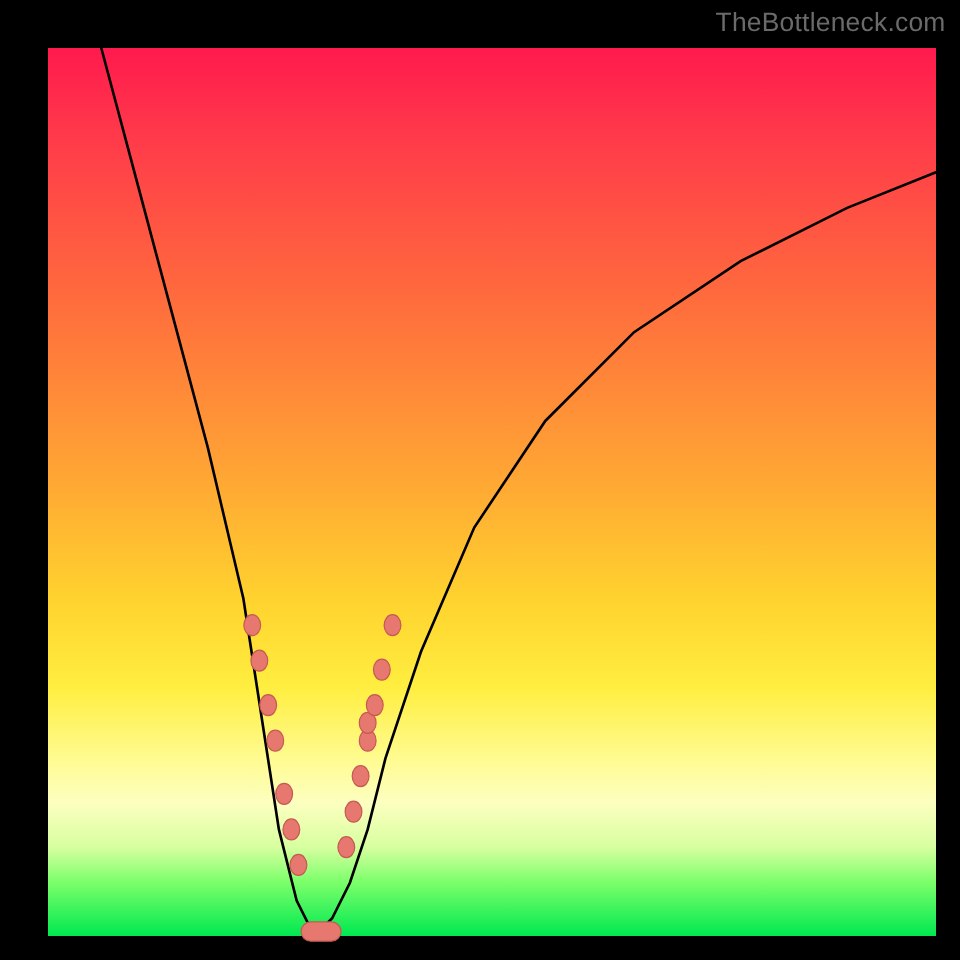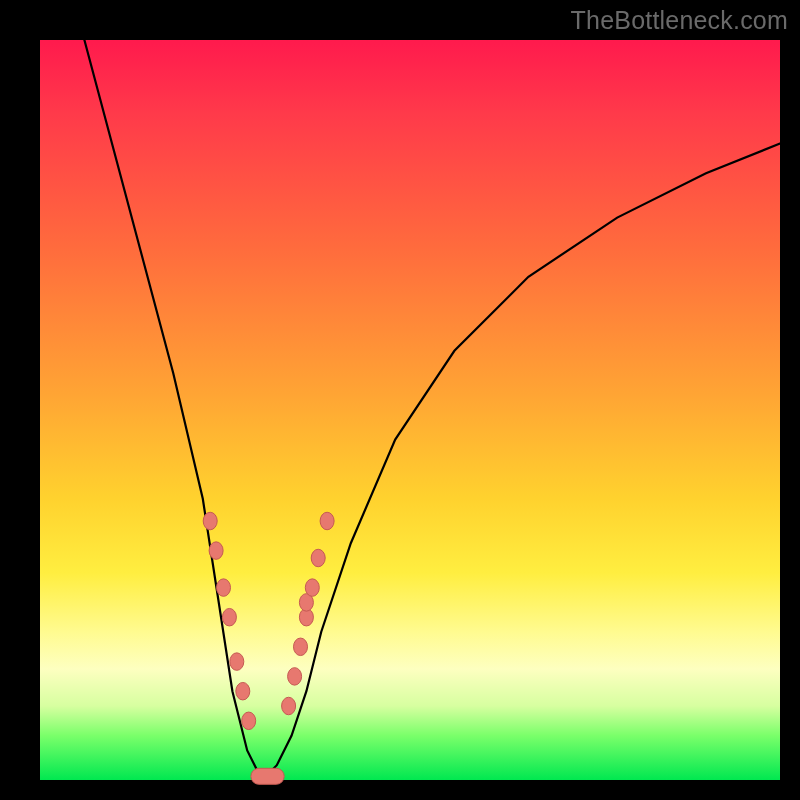--- a/index.html
+++ b/index.html
@@ -37,21 +37,21 @@
       #d7ffa0 90%,
       #7aff6a 94%,
       #00e850 100%
     );
   }
   .watermark {
     position: absolute;
     top: 6px;
     right: 12px;
     color: #6a6a6a;
-    font-size: 25px;
+    font-size: 22px;
     letter-spacing: 0.2px;
     user-select: none;
   }
   svg.curve {
     position: absolute;
     left: 0;
     top: 0;
     width: 740px;
     height: 740px;
     overflow: visible;

